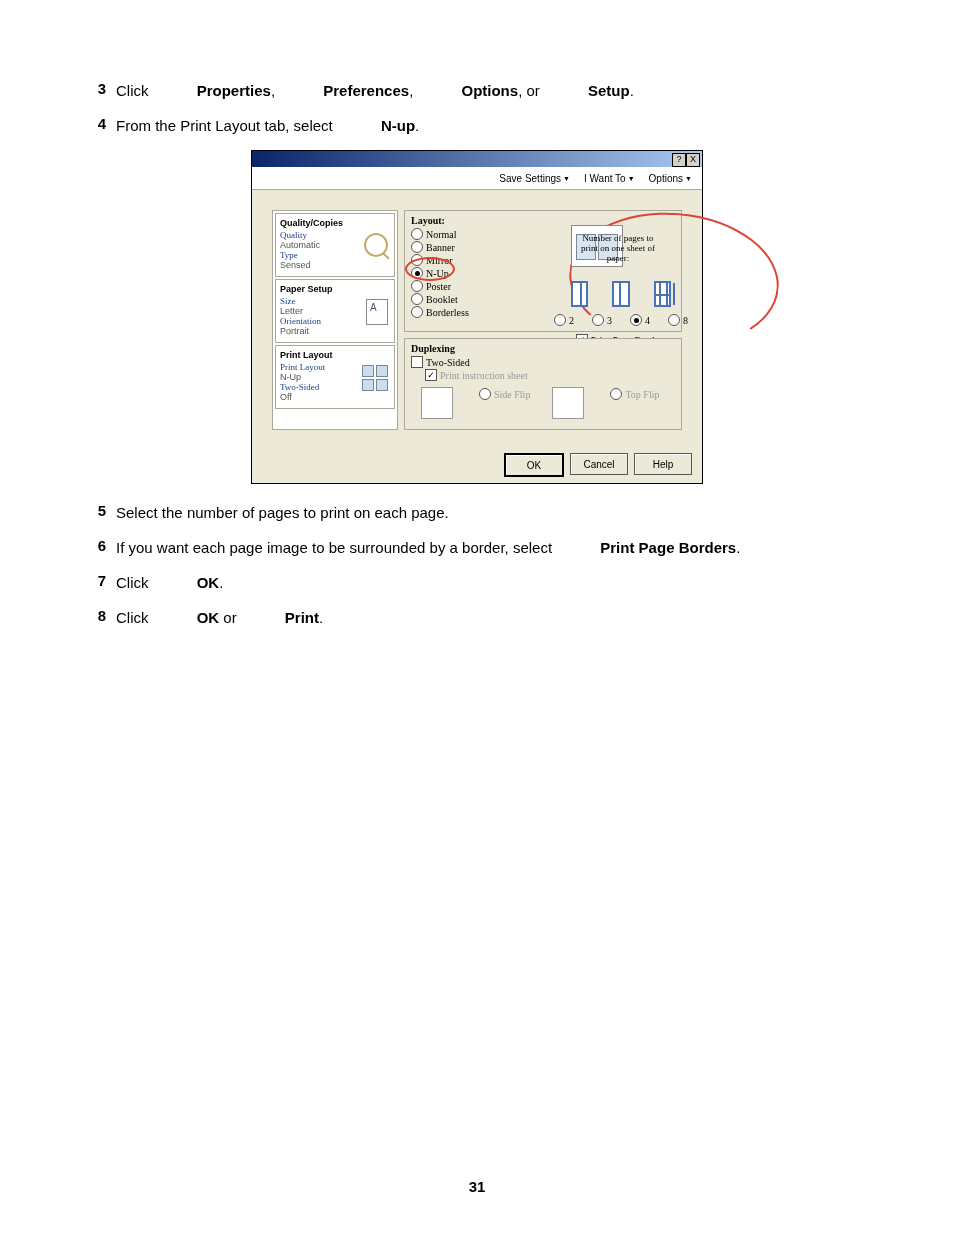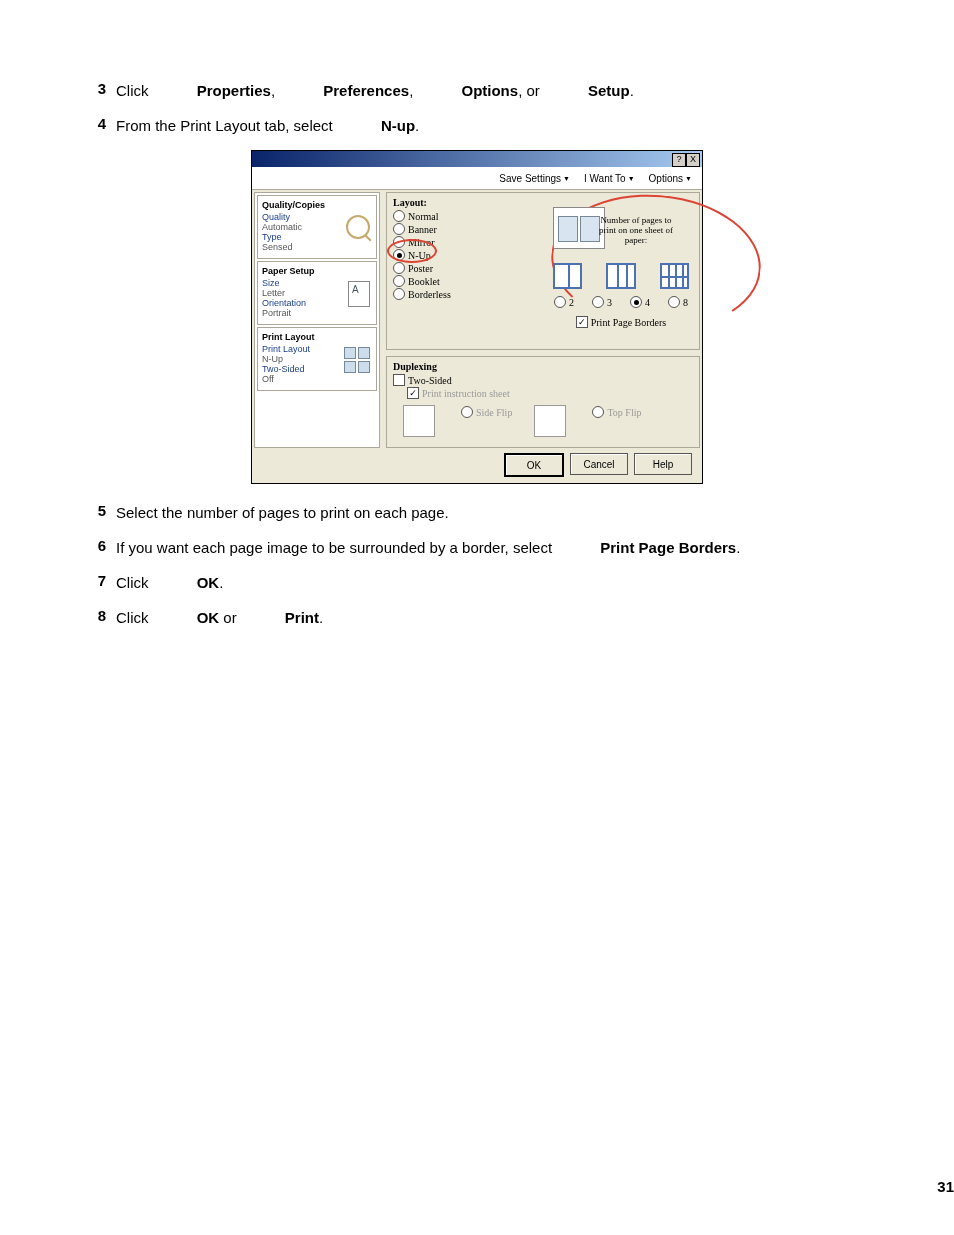--- a/index.html
+++ b/index.html
@@ -87,21 +87,21 @@
   }
   .topbar span .tri {
     font-size: 7px;
     margin-left: 2px;
     position: relative;
     top: -1px;
   }
 
   .body-row {
     display: flex;
-    padding: 2px;
+    padding: 20px;
     gap: 6px;
     height: 260px;
     box-sizing: border-box;
   }
   .sidebar {
     width: 126px;
     background: #fff;
     border: 1px solid #aca899;
     padding: 2px;
     box-sizing: border-box;
@@ -114,21 +114,21 @@
     padding: 4px 4px 6px 4px;
     font-size: 9px;
     position: relative;
     background: #fff;
   }
   .side-card .heading {
     font-weight: bold;
     color: #000;
     margin-bottom: 2px;
   }
-  .side-card .link { color: #1a3f8b; }
+  .side-card .link { color: #1a3f8b; font-family: Liberation Serif, serif; }
   .side-card .val { color: #555; }
   .side-card .corner {
     position: absolute;
     right: 4px;
     top: 50%;
     transform: translateY(-50%);
     width: 24px;
     height: 24px;
   }
   .mag {
@@ -241,21 +241,21 @@
     font-size: 10px;
     display:flex;align-items:center;justify-content:center;
     box-shadow: inset 1px 1px #fff;
   }
   .btn.ok { border: 2px solid #000; }
 
   .page-num {
     position: absolute;
     bottom: 40px;
     left: 0; right: 0;
-    text-align: right;
+    text-align: center;
     font-weight: bold;
   }
 </style>
 </head>
 <body>
 
 <div class="page">
 
   <ol class="steps">
     <li>

